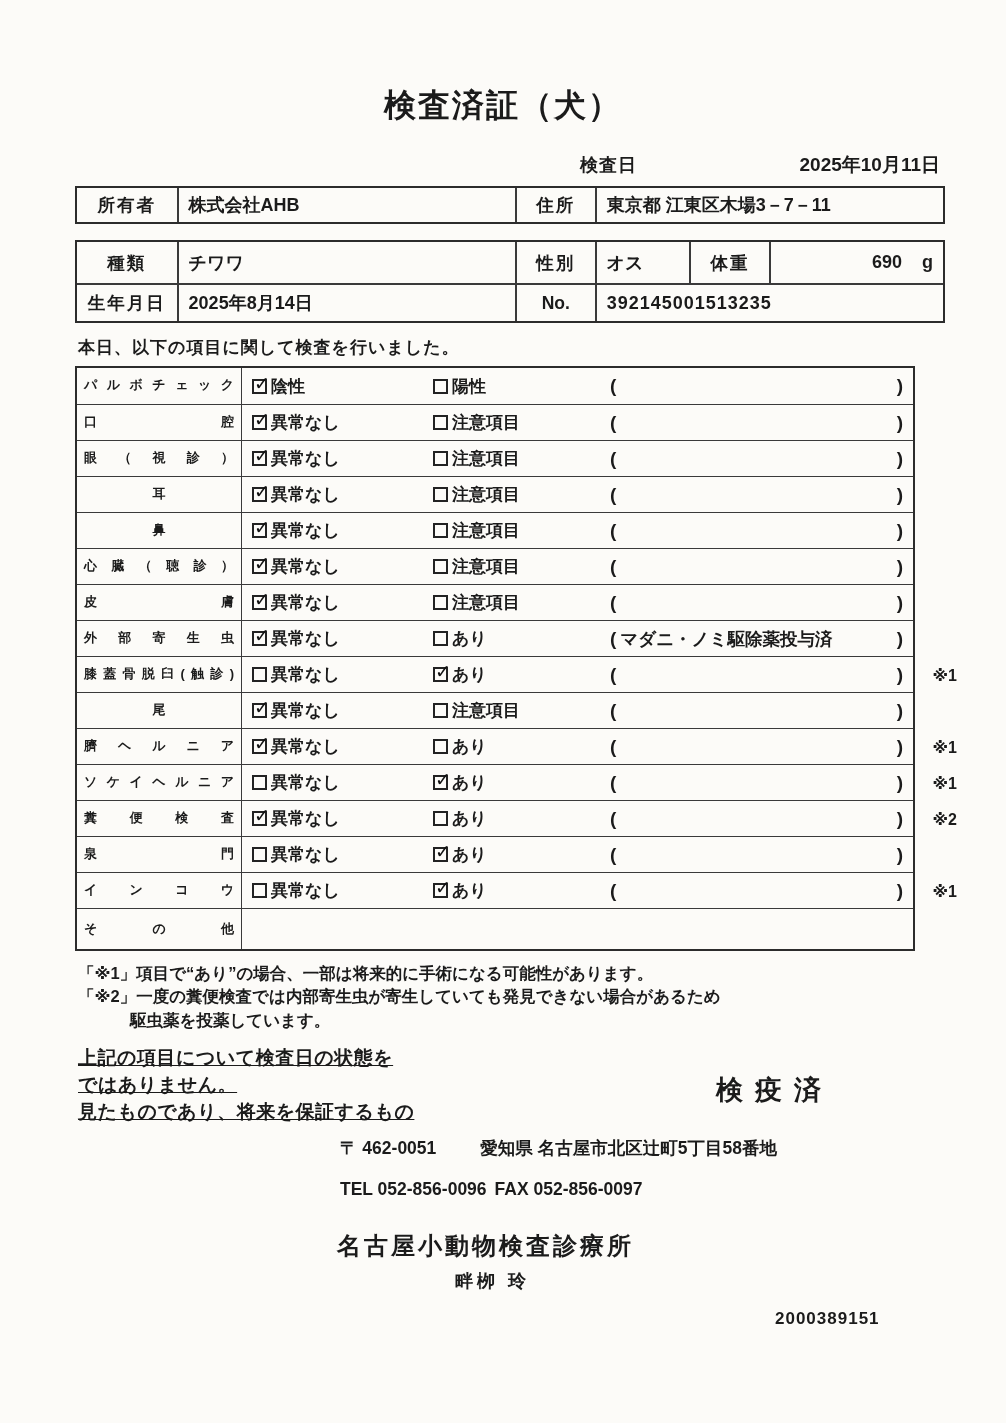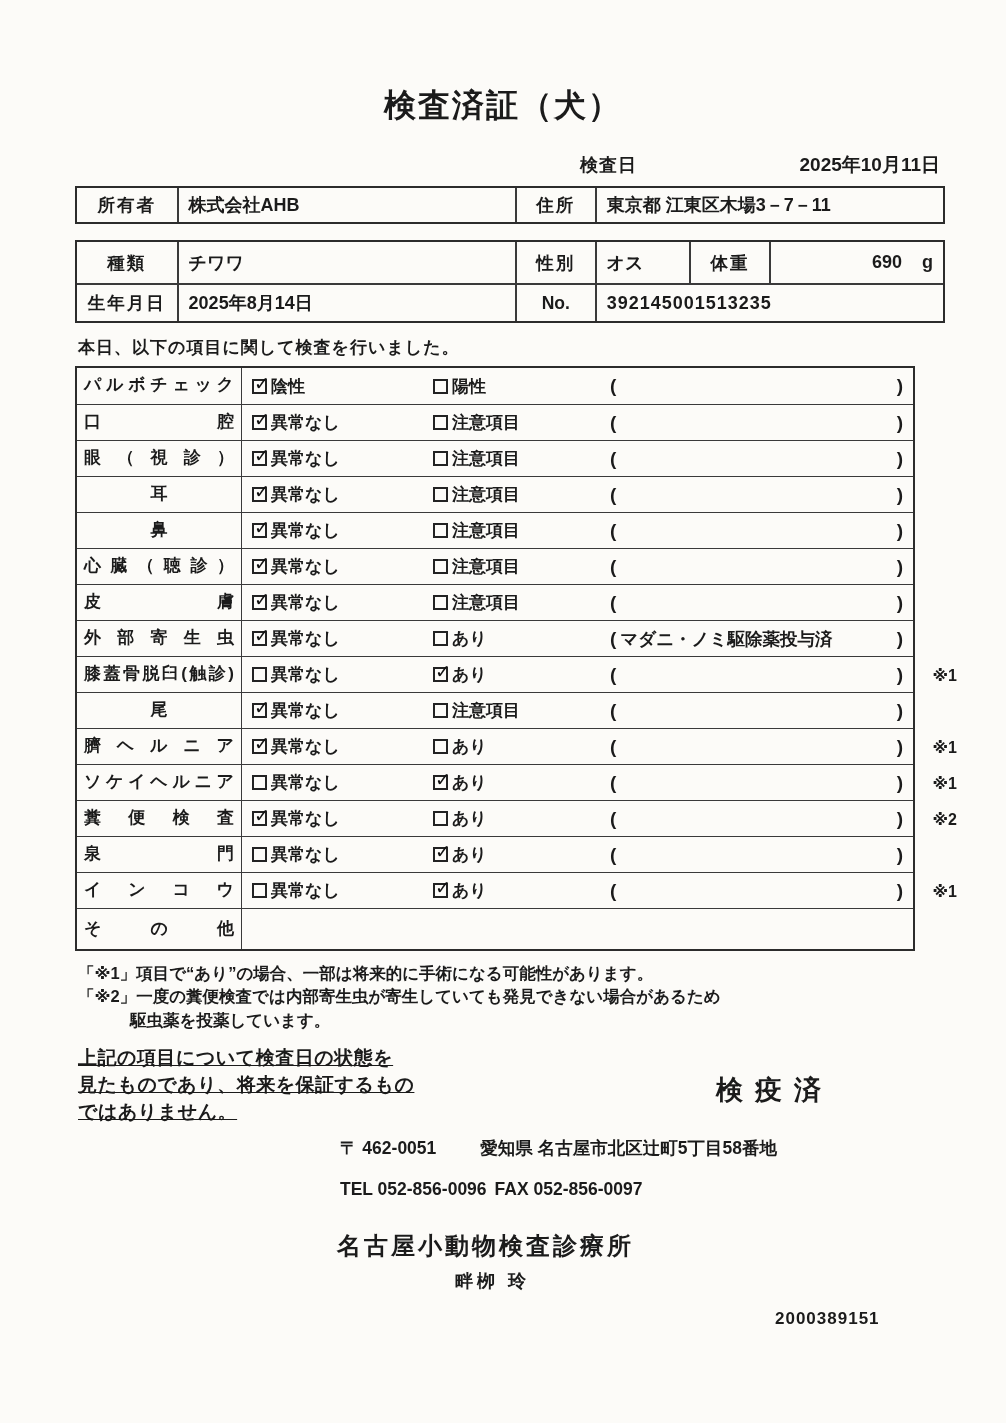--- a/index.html
+++ b/index.html
@@ -48,21 +48,21 @@
   .no-val { font-size:19px; letter-spacing:1px; }
 
   .intro { margin:13px 0 0 78px; font-size:17px; font-weight:600; letter-spacing:1px; }
 
   .insp { margin:7px 0 0 75px; width:840px; border:2px solid #2c2c2c; }
   .irow { position:relative; display:flex; height:36px; }
   .irow + .irow { border-top:1.5px solid #3a3a3a; }
   .irow.tall { height:41px; }
   .label-cell {
     width:165px; border-right:1.5px solid #3a3a3a;
-    padding:0 7px; font-size:17px; font-weight:600;
+    padding:0 7px; font-size:13px; font-weight:600;
     line-height:34px; white-space:nowrap; overflow:hidden;
     text-align:justify; text-align-last:justify;
   }
   .irow.tall .label-cell { line-height:39px; }
   .label-cell.center { text-align:center; text-align-last:center; }
   .content-cell { flex:1; display:flex; align-items:center; padding-left:10px; font-size:17px; font-weight:600;gap:48px; }
   .opt { display:flex; align-items:center; }
   .opt1 { width:133px; }
   .opt2 { width:129px; }
   .cb {
@@ -431,22 +431,22 @@
 
   <div class="footnotes">
     <div>「※1」項目で“あり”の場合、一部は将来的に手術になる可能性があります。</div>
     <div>「※2」一度の糞便検査では内部寄生虫が寄生していても発見できない場合があるため</div>
     <div class="fn3">駆虫薬を投薬しています。</div>
   </div>
 
   <div class="bottom-row">
     <div class="disclaimer">
       <div>上記の項目について検査日の状態を</div>
+      <div>ではありません。</div>
       <div>見たものであり、将来を保証するもの</div>
-      <div>ではありません。</div>
     </div>
     <div class="stamp">検疫済</div>
   </div>
 
   <div class="postal-line">
     <span>〒 462-0051</span>
     <span>愛知県 名古屋市北区辻町5丁目58番地</span>
   </div>
 
   <div class="tel-line">

